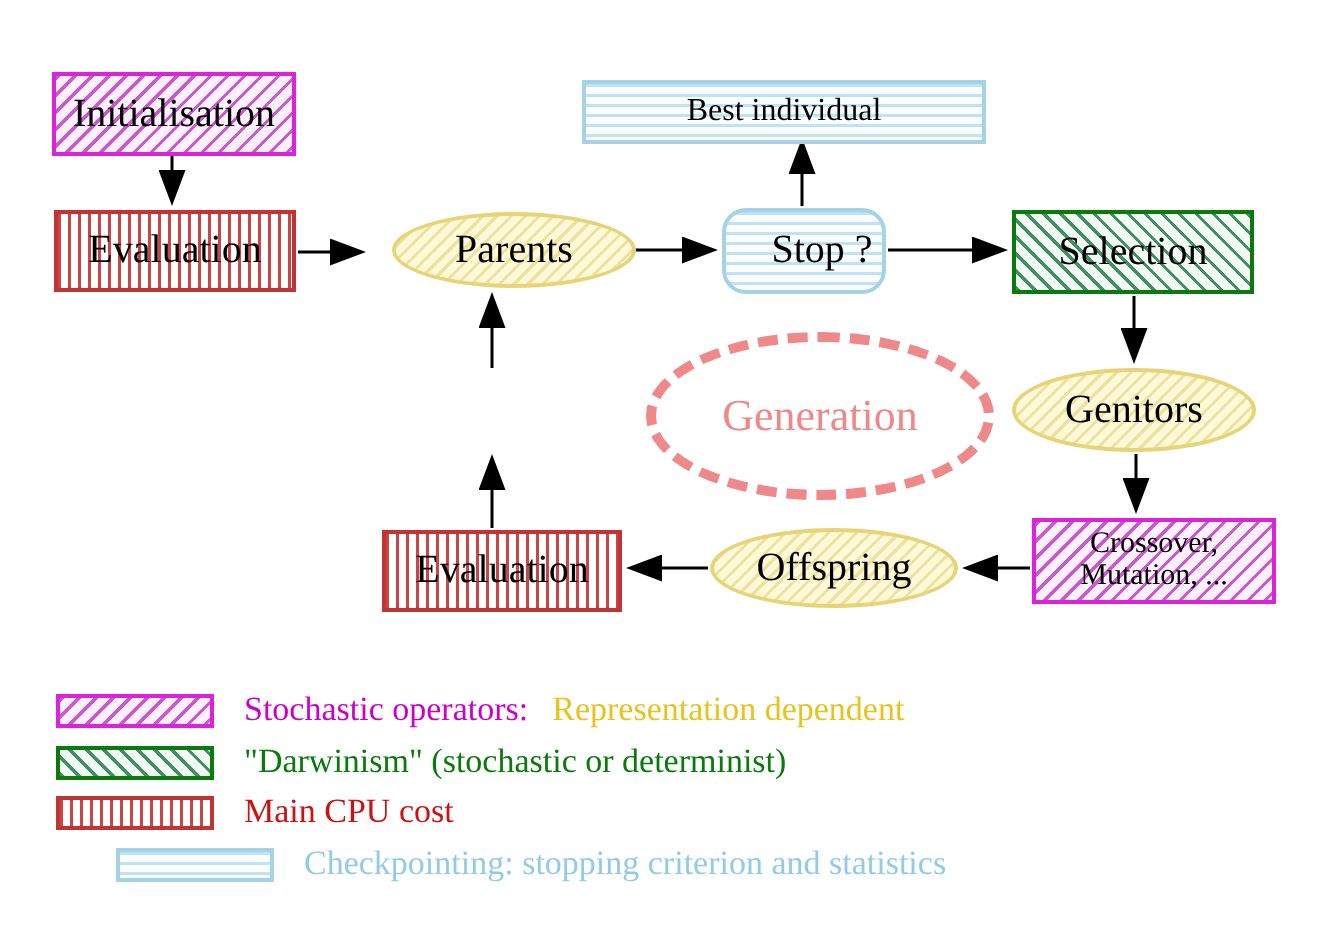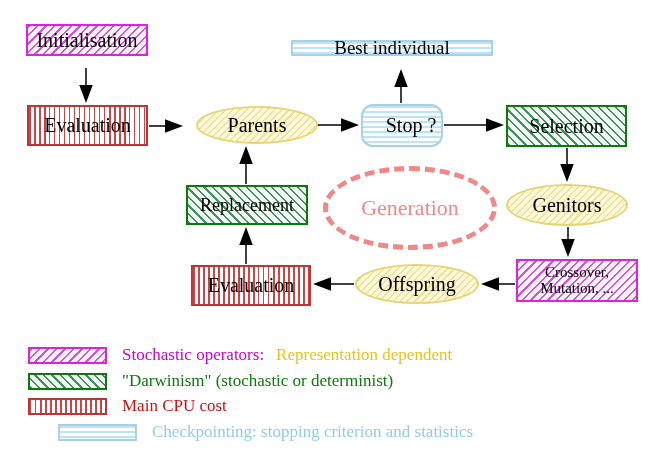--- a/index.html
+++ b/index.html
@@ -17,24 +17,24 @@
   .h-green{border:2px solid #0a7a0a;
     background:repeating-linear-gradient(45deg,#3f9160 0 1.5px,rgba(0,0,0,0) 1.5px 6px),#f4fbf4;}
   .h-red{border:2px solid #c23333;
     background:repeating-linear-gradient(90deg,#cc4444 0 1.5px,rgba(0,0,0,0) 1.5px 5px),#fff;}
   .h-cyan{border:2px solid #a5d2e6;
     background:repeating-linear-gradient(180deg,#bfe3f2 0 1.5px,rgba(0,0,0,0) 1.5px 5px),#fbfdff;}
   .h-yellow{border:2px solid #e6d476;border-radius:50%;
     background:repeating-linear-gradient(135deg,#f0e29e 0 1.5px,rgba(0,0,0,0) 1.5px 5px),#fefad9;}
   .rounded{border-radius:12px;}
 
-  #n-init{left:26px;top:24px;width:122px;height:32px;}
+  #n-init{left:26px;top:36px;width:122px;height:42px;}
   #n-eval1{left:27px;top:105px;width:121px;height:41px;}
   #n-parents{left:196px;top:106px;width:122px;height:38px;}
-  #n-best{left:291px;top:40px;width:202px;height:16px;font-size:19px;}
+  #n-best{left:291px;top:40px;width:202px;height:32px;font-size:16px;}
   #n-stop{left:361px;top:104px;width:82px;height:43px;padding-left:18px;}
   #n-selection{left:506px;top:105px;width:121px;height:42px;}
   #n-genitors{left:506px;top:184px;width:122px;height:42px;}
   #n-replacement{left:186px;top:185px;width:122px;height:40px;font-size:18px;}
   #n-crossover{left:516px;top:259px;width:122px;height:43px;font-size:15px;}
   #n-offspring{left:355px;top:264px;width:124px;height:40px;}
   #n-eval2{left:191px;top:265px;width:120px;height:41px;}
   #n-generation{left:323px;top:166px;width:174px;height:84px;
     border:5px dashed #ef8888;border-radius:50%;color:#ef8888;font-size:22px;background:transparent;}
 
@@ -81,21 +81,20 @@
   <div id="n-parents" class="node h-yellow">Parents</div>
 
   <div id="n-best" class="node h-cyan">Best individual</div>
 
   <div id="n-stop" class="node h-cyan rounded">Stop ?</div>
 
   <div id="n-selection" class="node h-green">Selection</div>
 
   <div id="n-genitors" class="node h-yellow">Genitors</div>
 
-  <div id="n-replacement" class="node h-green">Replacement</div>
 
   <div id="n-generation" class="node">Generation</div>
 
   <div id="n-crossover" class="node h-magenta">
     <span>Crossover,</span>
     <span>Mutation, ...</span>
   </div>
 
   <div id="n-offspring" class="node h-yellow">Offspring</div>
 

